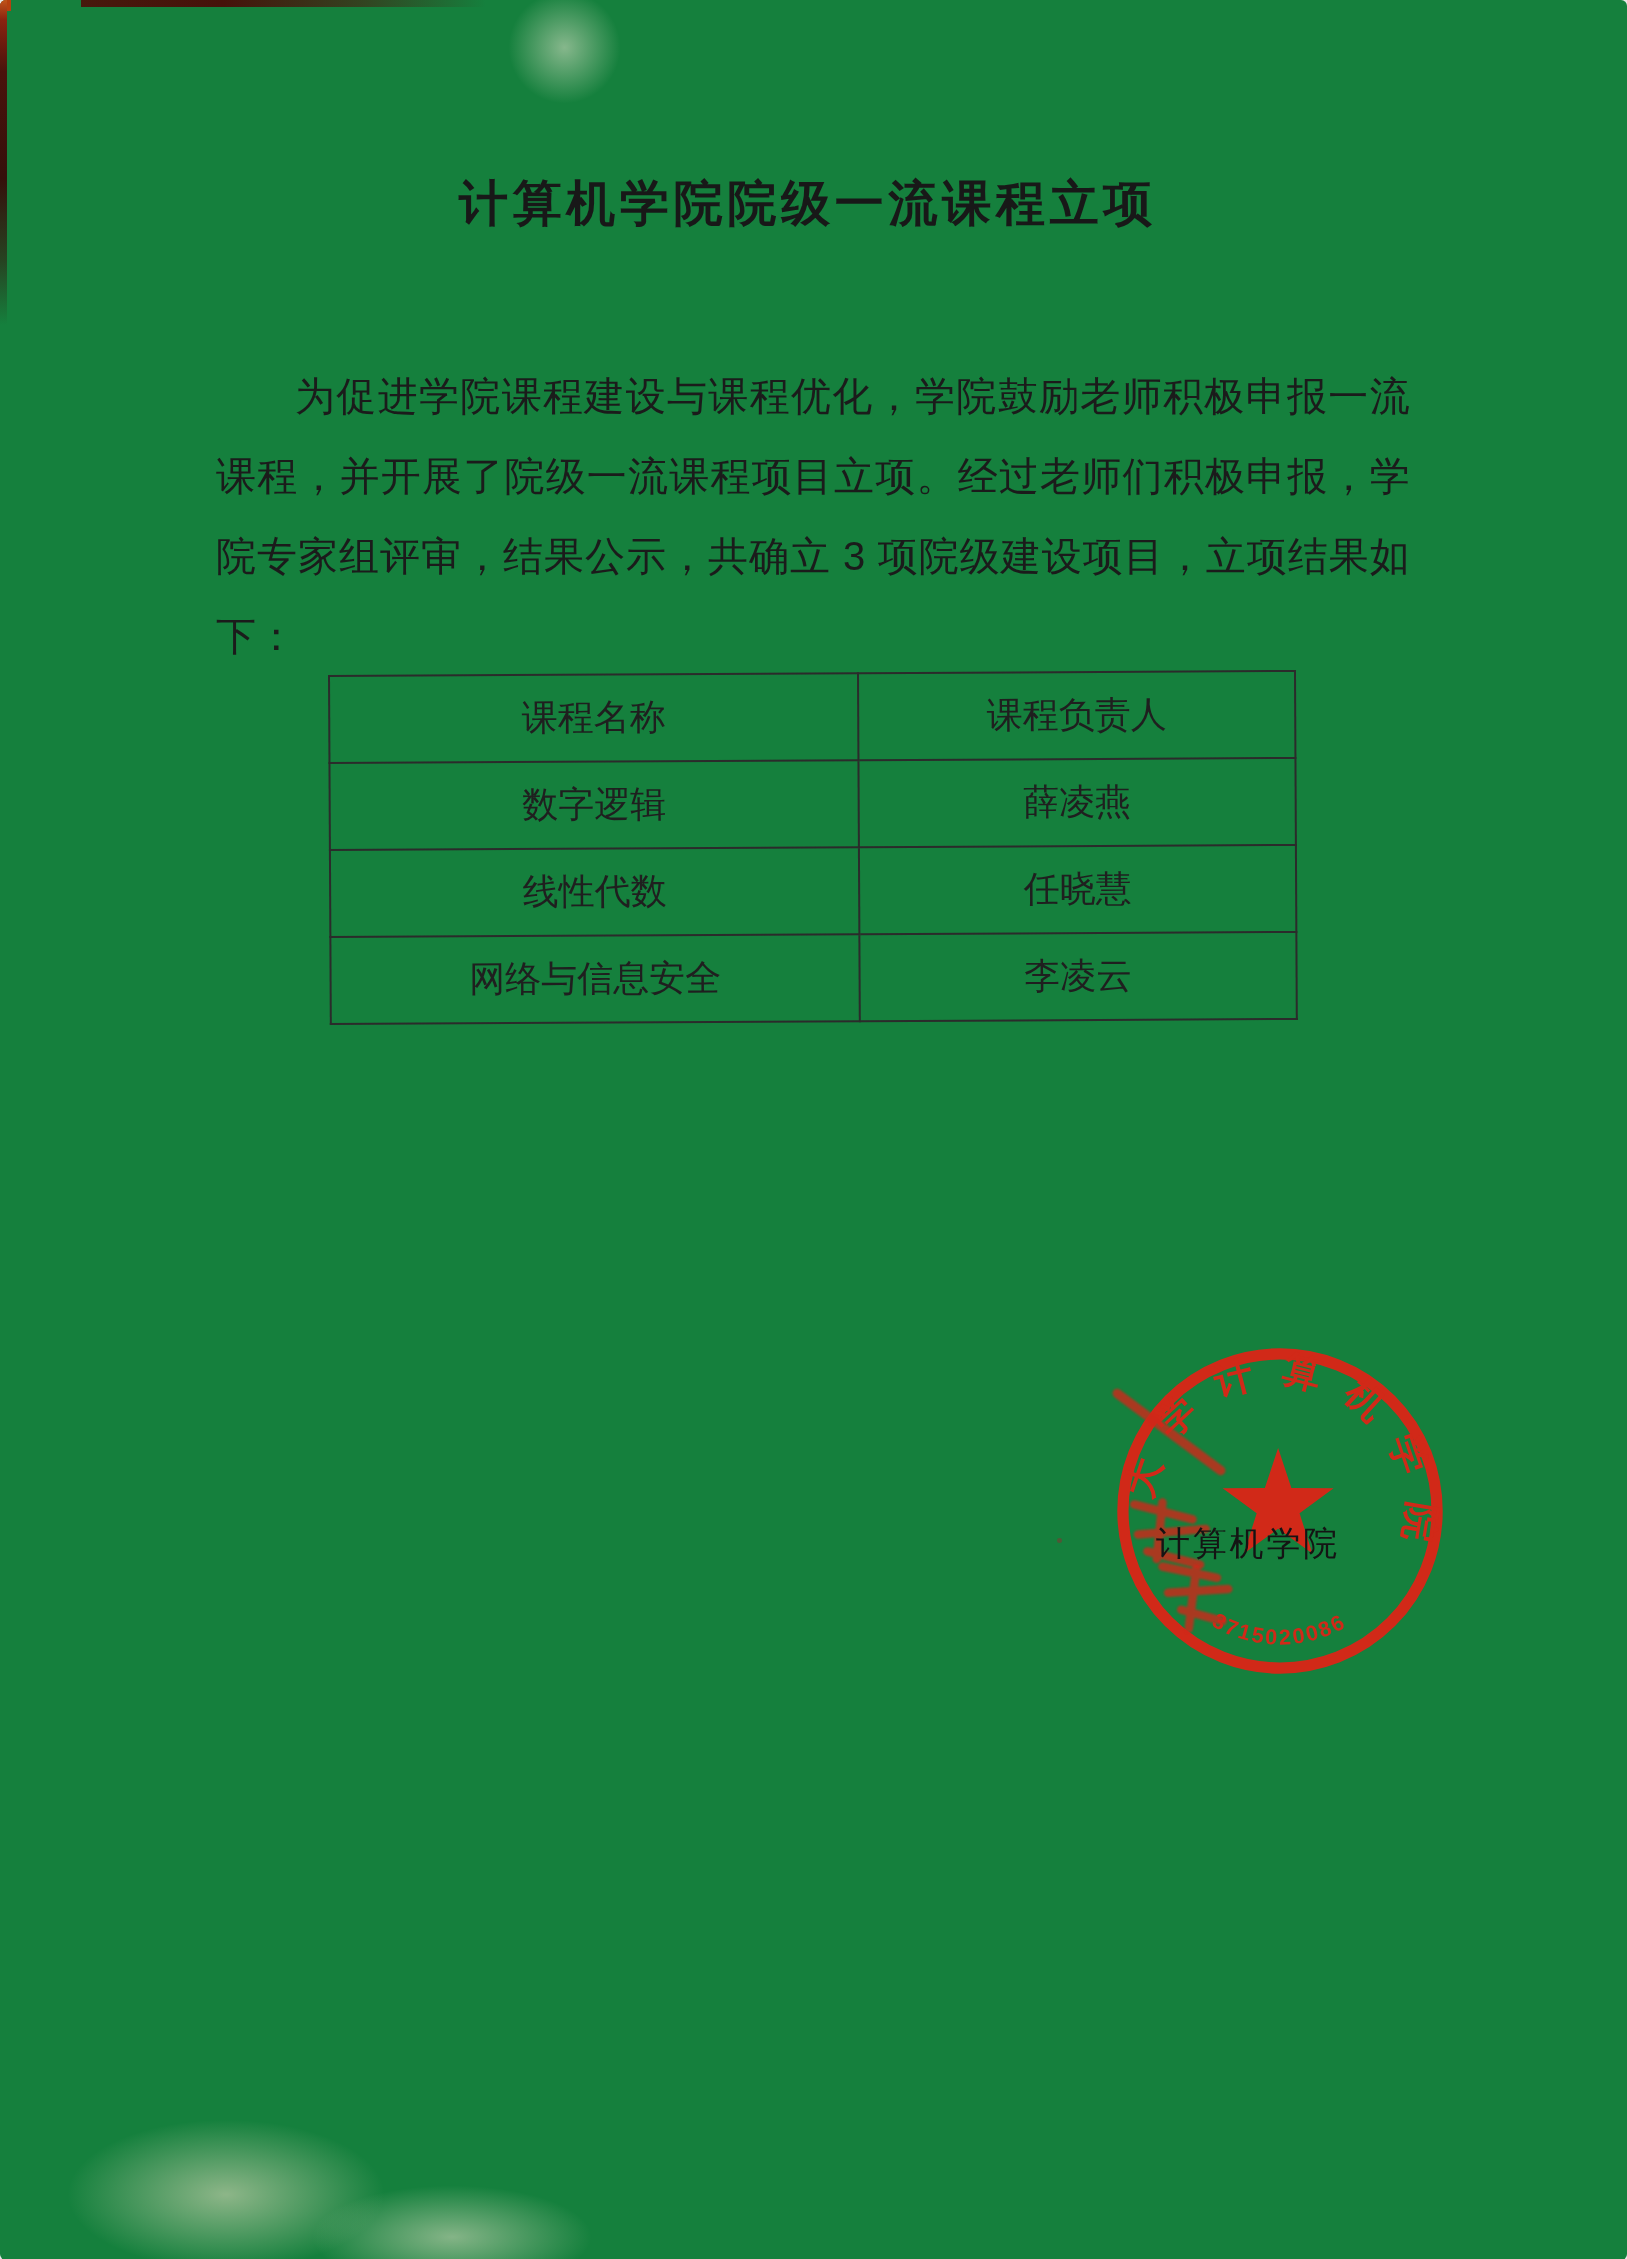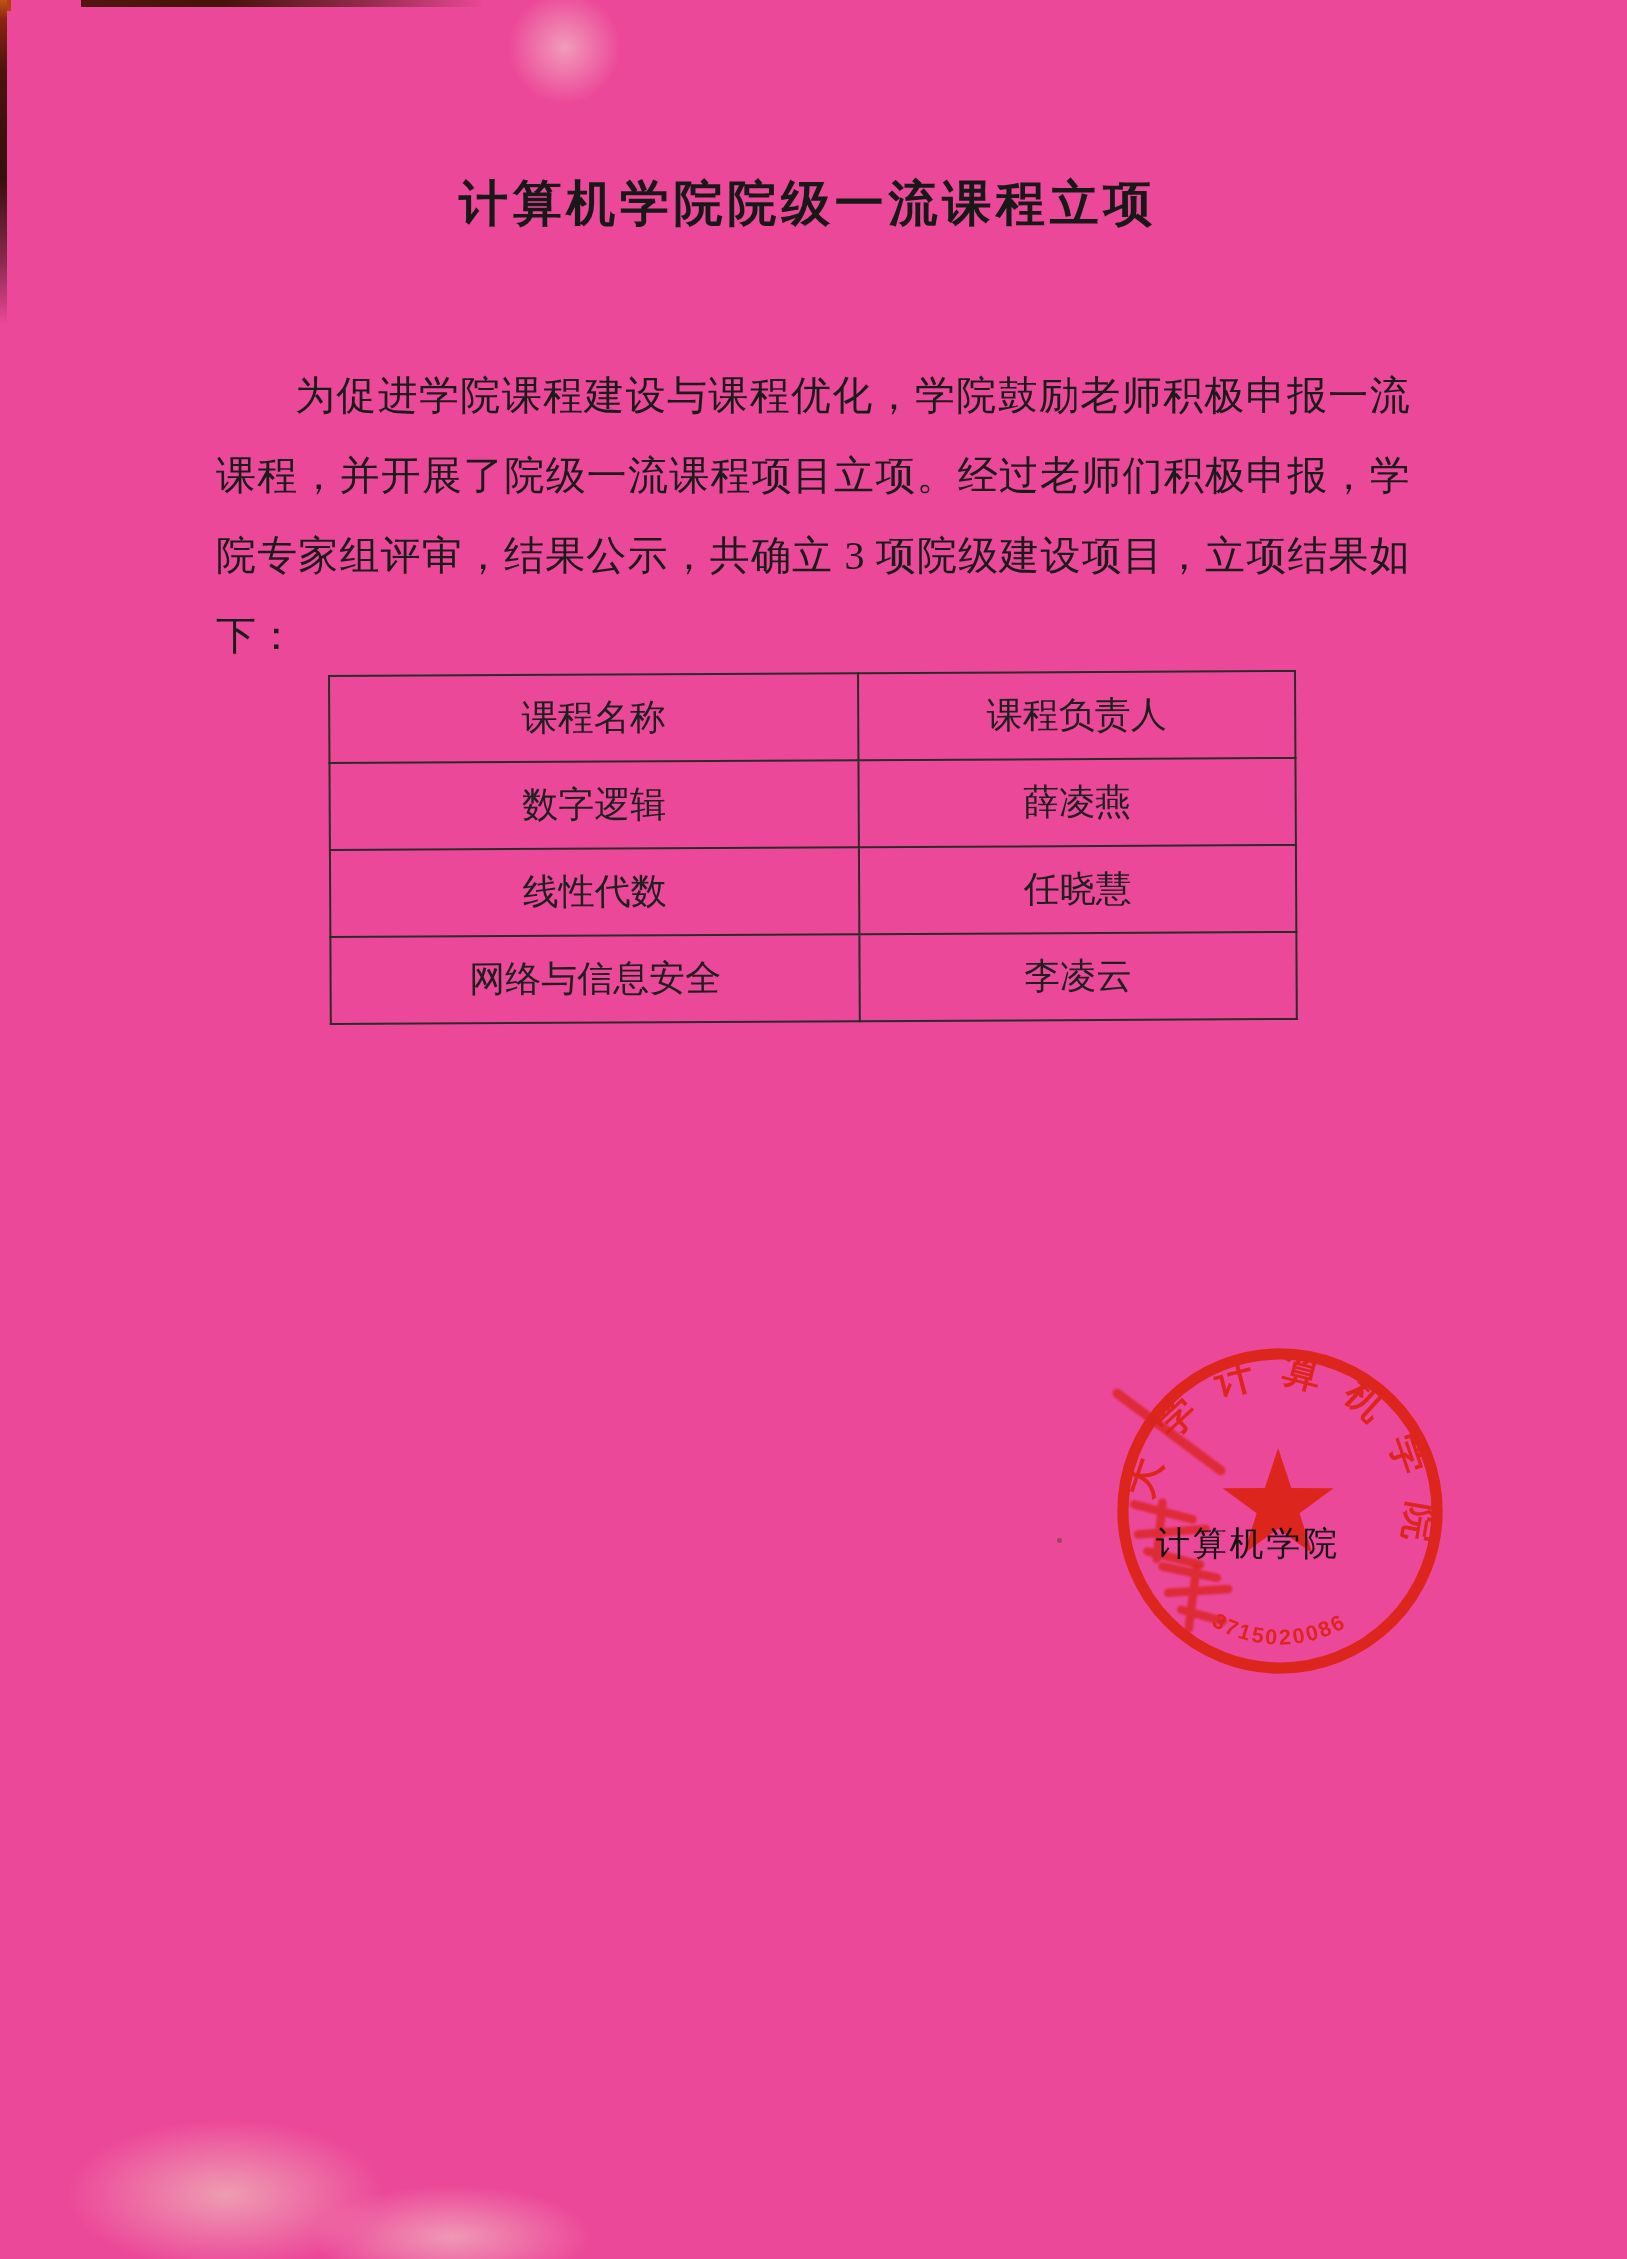--- a/index.html
+++ b/index.html
@@ -1,22 +1,23 @@
 <!DOCTYPE html>
 <html style="font-size:15px"><head>
 <meta charset="utf-8">
 <style>
   html,body{margin:0;padding:0;background:#e9e9e9;}
   .page{
     position:relative;
     width:1627px;height:2260px;
-    background:#ec4899;
+    background:#15803d;
     overflow:hidden;
     font-family:"Liberation Sans","DejaVu Sans",sans-serif;
     color:#1c1c1c;
+    border-radius:6px;
   }
   
   .edge-left{
     position:absolute;left:0;top:0;width:6.6px;height:325px;
     background:linear-gradient(180deg,#c1541a 0%,#8a2410 6%,#4a130c 22%,#35100b 55%,rgba(53,16,11,.55) 80%,rgba(53,16,11,0) 100%);
   }
   .edge-top{
     position:absolute;left:81px;top:0;height:6.6px;width:405px;
     background:linear-gradient(90deg,rgba(74,19,10,.95) 0%,#46120a 35%,rgba(74,19,10,.55) 70%,rgba(74,19,10,0) 100%);
   }
@@ -40,21 +41,20 @@
     color:#181818;
   }
   .doc-paragraph{
     position:absolute;left:216px;top:356px;width:1194px;
     font-size:40px;line-height:80px;
     text-align:justify;text-justify:inter-character;
     text-indent:79px;
     letter-spacing:0.3px;
     color:#1b1b1b;
     word-break:break-all;
-    font-family:Liberation Serif, serif;
   }
 
   
   .course-table{
     position:absolute;left:328px;top:675px;
     border-collapse:collapse;
     transform:rotate(-0.3deg);
     transform-origin:left top;
   }
   .course-table td{

